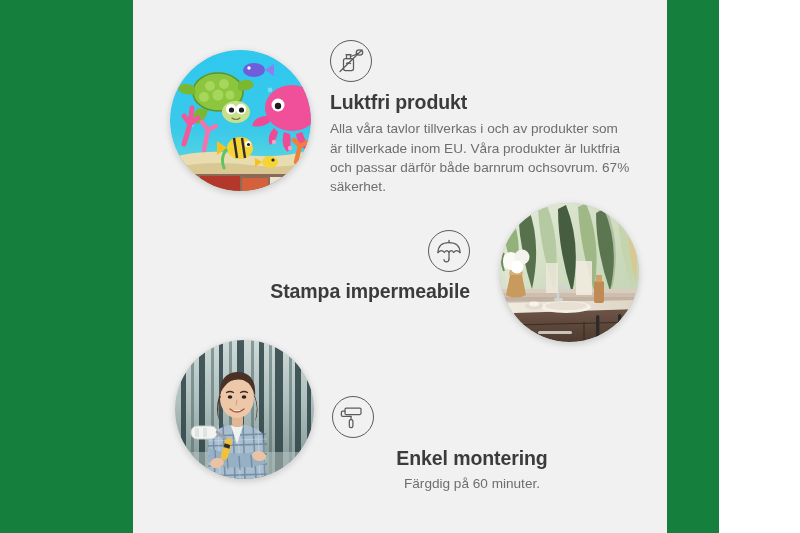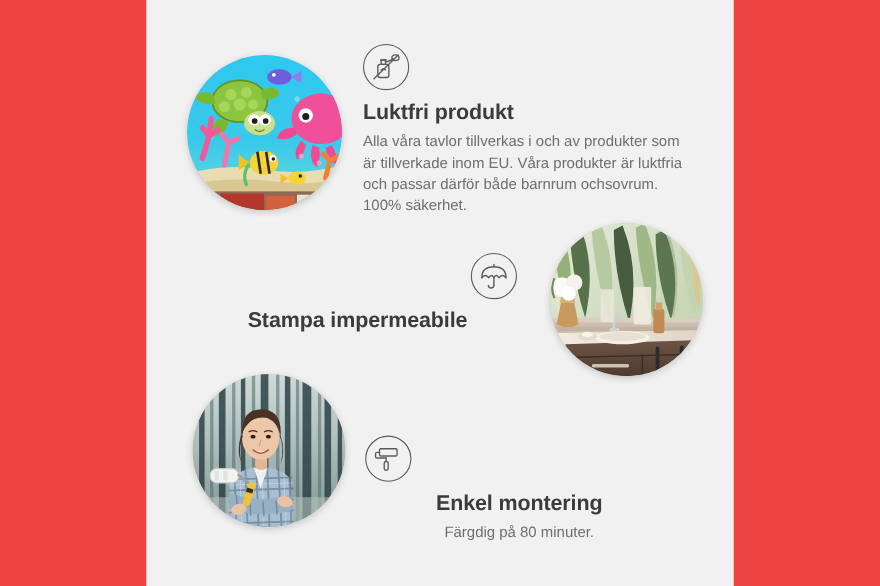--- a/index.html
+++ b/index.html
@@ -10,23 +10,23 @@
   }
   body {
     width: 800px;
     height: 533px;
     overflow: hidden;
     font-family: "Liberation Sans", "DejaVu Sans", sans-serif;
   }
 
   #stage {
     position: relative;
-    width: 800px;
+    width: 719px;
     height: 533px;
-    background: #ef4444;
+    background: #15803d;
   }
 
   
   #canvas {
     position: absolute;
     left: 133px;
     top: 0;
     width: 534px;
     height: 533px;
     background: #f1f1f1;
@@ -68,21 +68,21 @@
     line-height: 1.42;
     margin: 0;
   }
 
   
   #feature-1 { left: 330px; top: 40px; width: 300px; text-align: left; }
   #feature-1 .icon-wrap { margin: 0 0 8px 0; }
   #feature-1 .f-title { margin-bottom: 5px; }
 
   
-  #feature-2 { left: 180px; top: 230px; width: 290px; text-align: center; }
+  #feature-2 { left: 180px; top: 230px; width: 290px; text-align: right; }
   #feature-2 .icon-row { display:flex; justify-content:flex-end; margin-bottom: 7px; }
   #feature-2 .f-title { margin-bottom: 4px; }
 
   
   #feature-3 { left: 332px; top: 396px; width: 280px; text-align: center; }
   #feature-3 .icon-wrap { margin: 0 0 8px 0; }
   #feature-3 .f-title { margin-bottom: 4px; }
 
   
   #photo-ocean   { left: 170px; top: 50px;  width: 141px; height: 141px; }
@@ -366,21 +366,21 @@
 
             <ellipse cx="23.5" cy="6.5" rx="3.2" ry="2.6"></ellipse>
 
             <path d="M10.5 17.5 Q12.5 16 14.5 17.5"></path>
 
             <path d="M4 25.5 L26 4"></path>
           </g>
         </svg>
       </div>
       <h2 class="f-title">Luktfri produkt</h2>
-      <p class="f-body">Alla våra tavlor tillverkas i och av produkter som är tillverkade inom EU. Våra produkter är luktfria och passar därför både barnrum ochsovrum. 100% säkerhet.</p>
+      <p class="f-body">Alla våra tavlor tillverkas i och av produkter som är tillverkade inom EU. Våra produkter är luktfria och passar därför både barnrum ochsovrum. 67% säkerhet.</p>
     </div>
 
     <div class="feature" id="feature-2" style="left:47px; top:230px;">
       <div class="icon-row">
         <div class="icon-wrap">
           <svg width="28" height="28" viewBox="0 0 28 28" xmlns="http://www.w3.org/2000/svg" aria-hidden="true">
             <g fill="none" stroke="#5b5b5b" stroke-width="1.25" stroke-linecap="round" stroke-linejoin="round">
 
               <path d="M3 15.5 Q3 5.5 14 5.5 Q25 5.5 25 15.5"></path>
 
@@ -407,17 +407,17 @@
 
             <path d="M6 8.2 L3.6 8.2 Q2.4 8.2 2.4 9.4 L2.4 12.2 Q2.4 13.4 3.6 13.4 L12 13.4"></path>
 
             <path d="M12 13.4 L12 16.5"></path>
 
             <rect x="10.3" y="16.5" width="3.6" height="8" rx="1.6"></rect>
           </g>
         </svg>
       </div>
       <h2 class="f-title">Enkel montering</h2>
-      <p class="f-body">Färgdig på 80 minuter.</p>
+      <p class="f-body">Färgdig på 60 minuter.</p>
     </div>
 
   </div>
 </div>
 
 </body></html>

